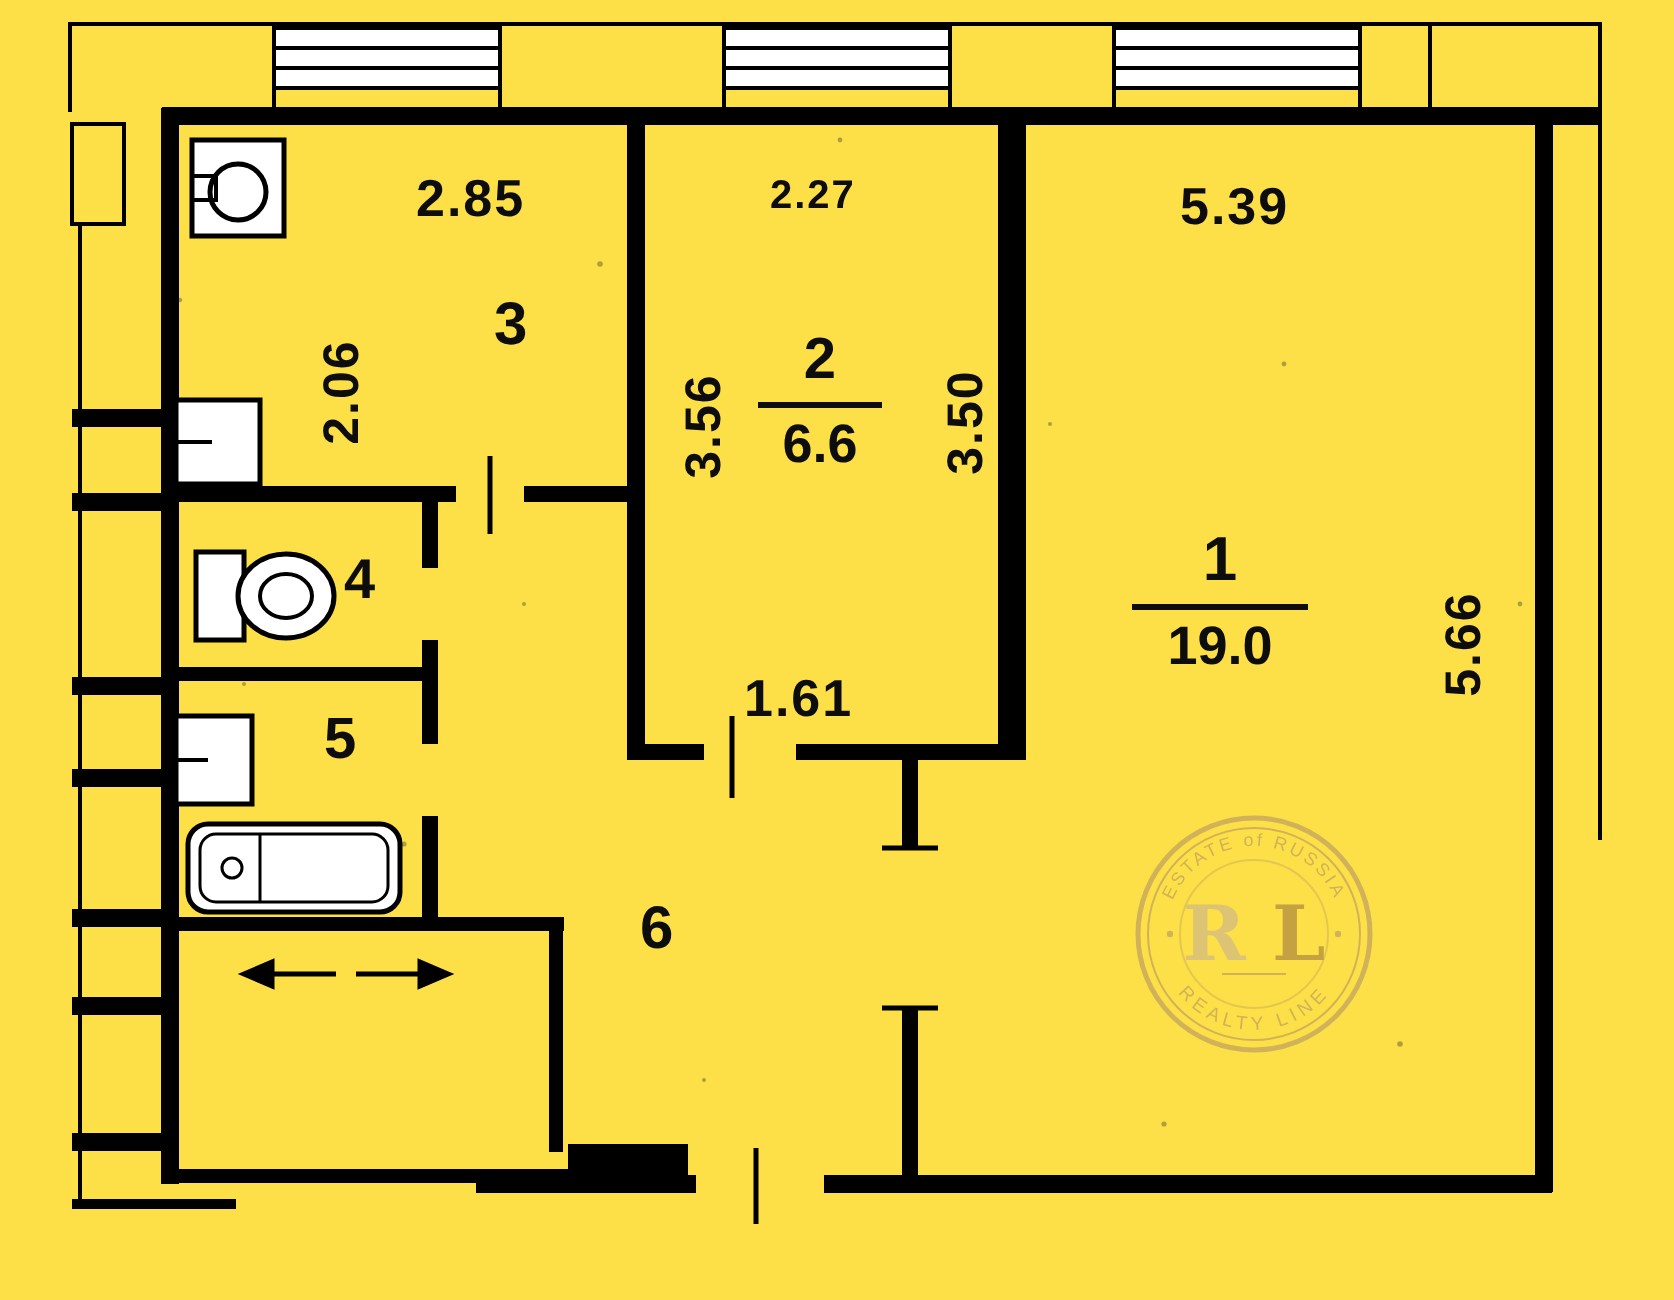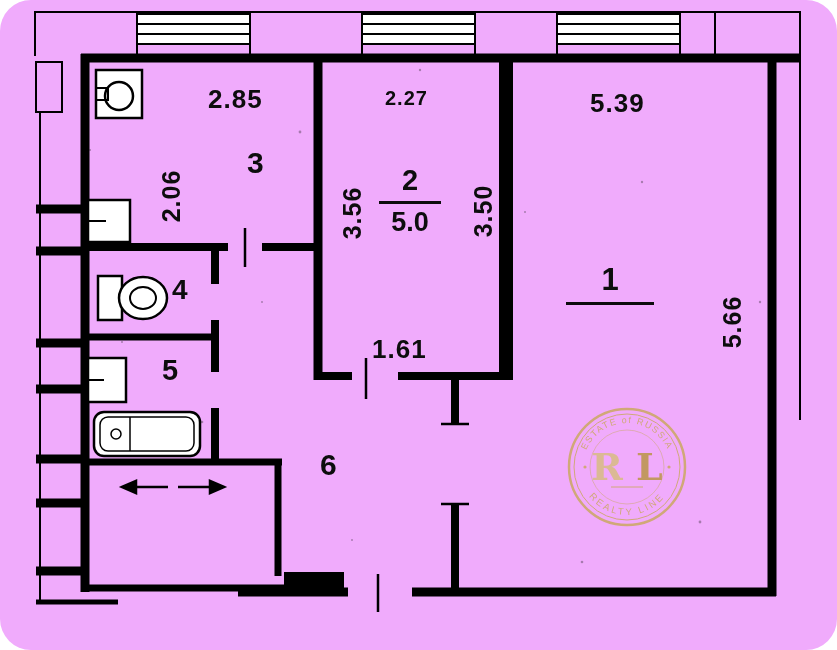--- a/index.html
+++ b/index.html
@@ -1,22 +1,21 @@
 <!DOCTYPE html>
 <html><head>
 <meta charset="utf-8">
 <style>
   html,body{margin:0;padding:0;background:#ffffff;}
   .plan{
     position:relative;
     width:837px;height:650px;
-    background:#f0abfc;
+    background:#fde047;
     overflow:hidden;
     font-family:"Liberation Sans",sans-serif;
-    border-radius:31px;
   }
   .plan svg{position:absolute;left:0;top:0;}
   .lbl{
     position:absolute;
     font-weight:700;
     color:#0d0d0d;
     letter-spacing:1px;
     white-space:nowrap;
     line-height:1;
   }
@@ -194,26 +193,27 @@
   <div class="vlbl" style="left:692px;top:308px;font-size:25px">5.66</div>
 
   <div class="lbl" style="left:247px;top:148px;font-size:30px">3</div>
   <div class="lbl" style="left:172px;top:276px;font-size:28px">4</div>
   <div class="lbl" style="left:162px;top:356px;font-size:29px">5</div>
   <div class="lbl" style="left:320px;top:450px;font-size:30px">6</div>
 
   <div class="frac" style="left:374px;top:164px;width:72px">
     <div style="font-size:29px">2</div>
     <div class="bar" style="width:62px"></div>
-    <div style="font-size:27px">5.0</div>
+    <div style="font-size:27px">6.6</div>
   </div>
 
   <div class="frac" style="left:566px;top:262px;width:88px">
     <div style="font-size:31px">1</div>
     <div class="bar" style="width:88px"></div>
+    <div style="font-size:27px">19.0</div>
   </div>
 
   <div class="stamp">
     <svg width="124" height="124" viewBox="0 0 124 124">
       <g fill="none" stroke="#c9a85c">
         <circle cx="62" cy="62" r="58" stroke-width="2.5"></circle>
         <circle cx="62" cy="62" r="53" stroke-width="1"></circle>
         <circle cx="62" cy="62" r="37" stroke-width="1" opacity="0.55"></circle>
       </g>
       <defs>

